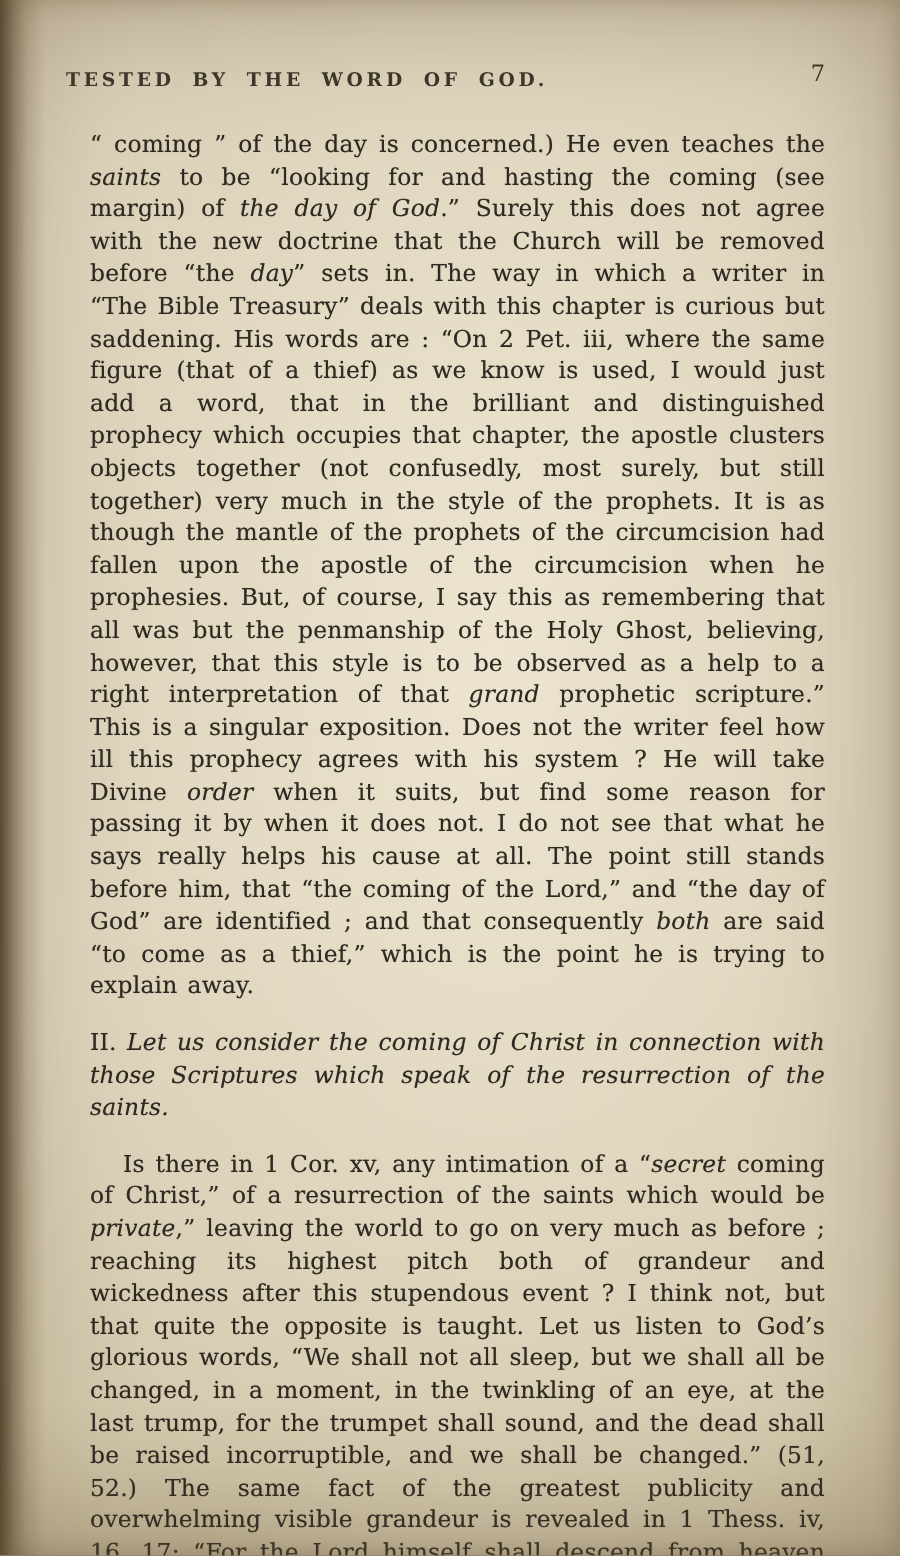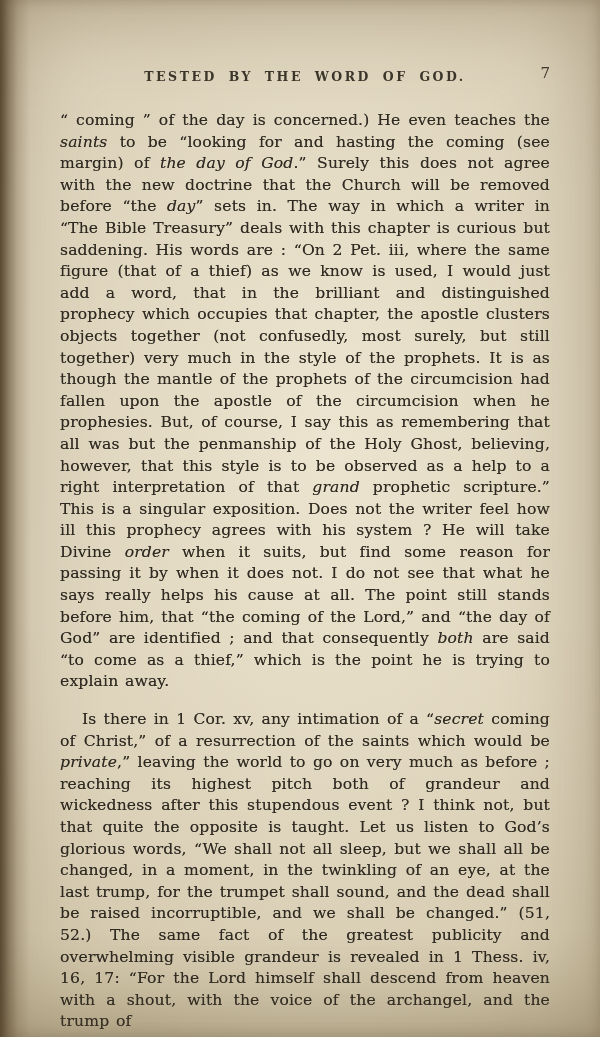--- a/index.html
+++ b/index.html
@@ -44,22 +44,21 @@
   }
   .content {
     position: absolute;
     left: 44px;
     right: 34px;
     top: 42px;
   }
   .running-head {
     position: relative;
     height: 26px;
-    text-align: center;
-    margin-top: 24px;
+    text-align: left;
   }
   .head-title {
     font-size: 12.5px;
     font-weight: bold;
     letter-spacing: 2.5px;
     word-spacing: 5px;
     color: #3b352a;
   }
   .page-num {
     position: absolute;
@@ -92,16 +91,17 @@
 
 <div class="page">
   <div class="gutter"></div>
   <div class="content">
     <div class="running-head">
       <span class="head-title">TESTED BY THE WORD OF GOD.</span>
       <span class="page-num">7</span>
     </div>
     <div class="body">
         <p><span>“ coming ” of the day is concerned.)  He even teaches the </span><span class="it">saints</span><span> to be “looking for and hasting the coming (see margin) of </span><span class="it">the day of God</span><span>.”  Surely this does not agree with the new doctrine that the Church will be removed before “the </span><span class="it">day</span><span>” sets in.  The way in which a writer in “The Bible Treasury” deals with this chapter is curious but saddening.  His words are&nbsp;: “On 2 Pet. iii, where the same figure (that of a thief) as we know is used, I would just add a word, that in the brilliant and distinguished prophecy which occupies that chapter, the apostle clusters objects together (not confusedly, most surely, but still together) very much in the style of the prophets.  It is as though the mantle of the prophets of the circumcision had fallen upon the apostle of the circumcision when he prophesies.  But, of course, I say this as remembering that all was but the penmanship of the Holy Ghost, believing, however, that this style is to be observed as a help to a right interpretation of that </span><span class="it">grand</span><span> prophetic scripture.”  This is a singular exposition.  Does not the writer feel how ill this prophecy agrees with his system&nbsp;?  He will take Divine </span><span class="it">order</span><span> when it suits, but find some reason for passing it by when it does not.  I do not see that what he says really helps his cause at all.  The point still stands before him, that “the coming of the Lord,” and “the day of God” are identified&nbsp;; and that consequently </span><span class="it">both</span><span> are said “to come as a thief,” which is the point he is trying to explain away.</span></p>
+        <p><span>II.  </span><span class="it">Let us consider the coming of Christ in connection with those Scriptures which speak of the resurrection of the saints.</span></p>
         <p class="indent"><span>Is there in 1 Cor. xv, any intimation of a “</span><span class="it">secret</span><span> coming of Christ,” of a resurrection of the saints which would be </span><span class="it">private</span><span>,” leaving the world to go on very much as before&nbsp;; reaching its highest pitch both of grandeur and wickedness after this stupendous event&nbsp;?  I think not, but that quite the opposite is taught.  Let us listen to God’s glorious words, “We shall not all sleep, but we shall all be changed, in a moment, in the twinkling of an eye, at the last trump, for the trumpet shall sound, and the dead shall be raised incorruptible, and we shall be changed.” (51, 52.)  The same fact of the greatest publicity and overwhelming visible grandeur is revealed in 1 Thess. iv, 16, 17: “For the Lord himself shall descend from heaven with a shout, with the voice of the archangel, and the trump of</span></p>
       </div>
   </div>
 </div>
 
 </body></html>

